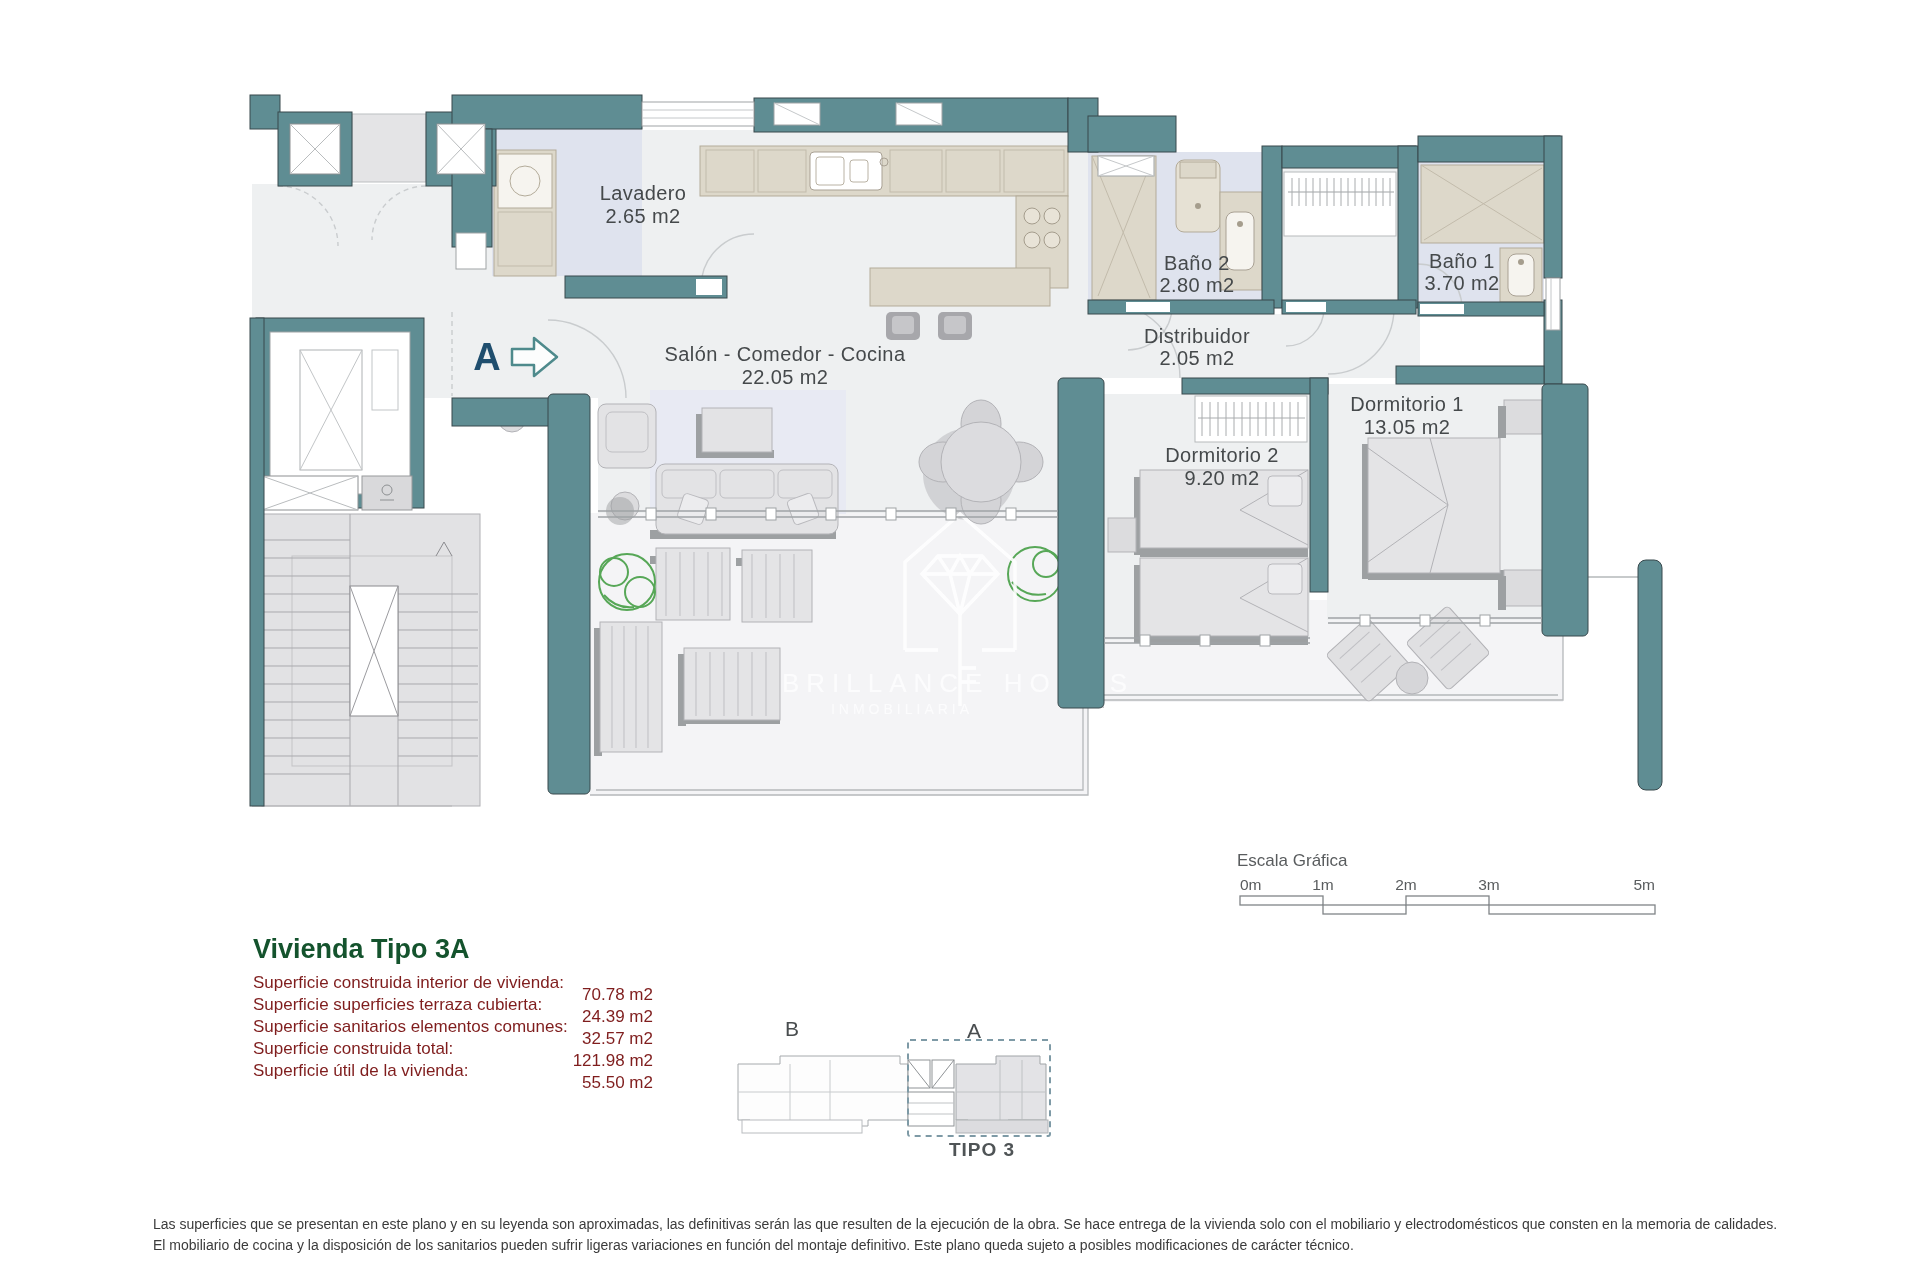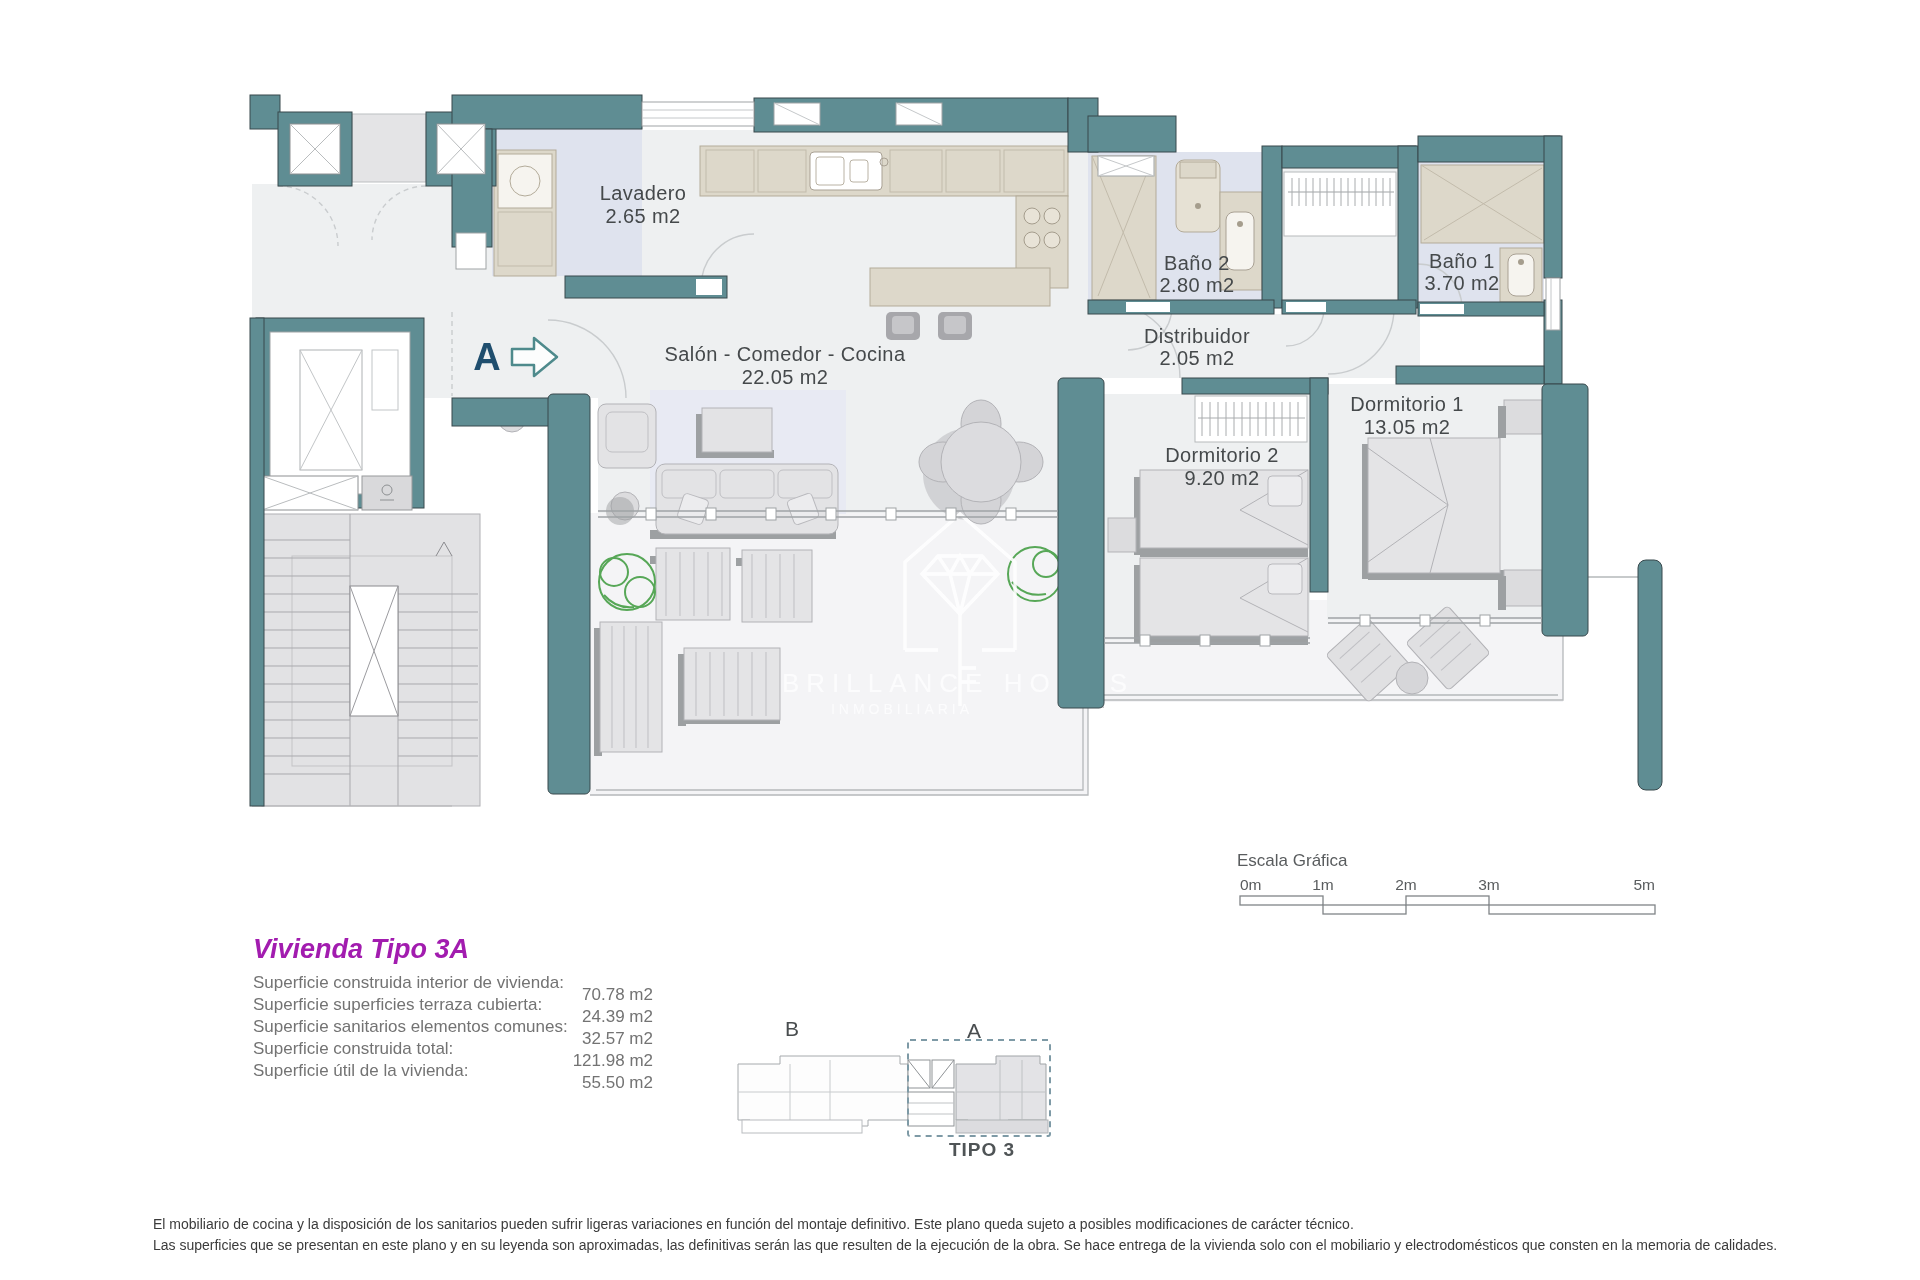--- a/index.html
+++ b/index.html
@@ -7,23 +7,23 @@
         font-family:"Liberation Sans",sans-serif;color:#3a3a3a;}
   svg text{font-family:"Liberation Sans",sans-serif;}
   .room-label{font-size:20px;fill:#45494b;letter-spacing:.4px;}
   .unit-letter{font-size:38px;font-weight:bold;fill:#1f4e6e;}
   .wm-text{fill:#fdfdfe;opacity:.95;}
   .scale-title{font-size:17px;fill:#595c5e;}
   .scale-tick{font-size:15.5px;fill:#595c5e;}
   .kp-letter{font-size:21px;fill:#494d4f;}
   .kp-caption{font-size:19px;font-weight:bold;fill:#4f5456;letter-spacing:1px;}
   .info{position:absolute;left:253px;top:934px;width:520px;}
-  .info h1{margin:0 0 8px 0;font-size:27px;font-weight:bold;color:#a21caf;font-style:italic;}
+  .info h1{margin:0 0 8px 0;font-size:27px;font-weight:bold;color:#14532d;}
   .info .plantas{font-size:17px;color:#3a3a3a;margin:0 0 24px 0;}
-  .srow{position:relative;width:400px;height:22px;font-size:17px;color:#737373;}
+  .srow{position:relative;width:400px;height:22px;font-size:17px;color:#7f1d1d;}
   .srow .val{position:absolute;right:0;top:12px;}
   .totals{}
   .disclaimer{position:absolute;left:153px;top:1214px;width:1640px;font-size:14px;
               color:#3b3b3b;line-height:21px;}
 </style>
 </head>
 <body>
 
 <div class="page">
 
@@ -520,17 +520,17 @@
     </div>
     <div class="srow">
       <span>Superficie útil de la vivienda:</span>
       <span class="val">55.50 m2</span>
     </div>
   </div>
 </div>
 
 
 <div class="disclaimer">
+  <div>Las superficies que se presentan en este plano y en su leyenda son aproximadas, las definitivas serán las que resulten de la ejecución de la obra. Se hace entrega de la vivienda solo con el mobiliario y electrodomésticos que consten en la memoria de calidades.</div>
   <div>El mobiliario de cocina y la disposición de los sanitarios pueden sufrir ligeras variaciones en función del montaje definitivo. Este plano queda sujeto a posibles modificaciones de carácter técnico.</div>
-  <div>Las superficies que se presentan en este plano y en su leyenda son aproximadas, las definitivas serán las que resulten de la ejecución de la obra. Se hace entrega de la vivienda solo con el mobiliario y electrodomésticos que consten en la memoria de calidades.</div>
 </div>
 
 </div>
 
 </body></html>

